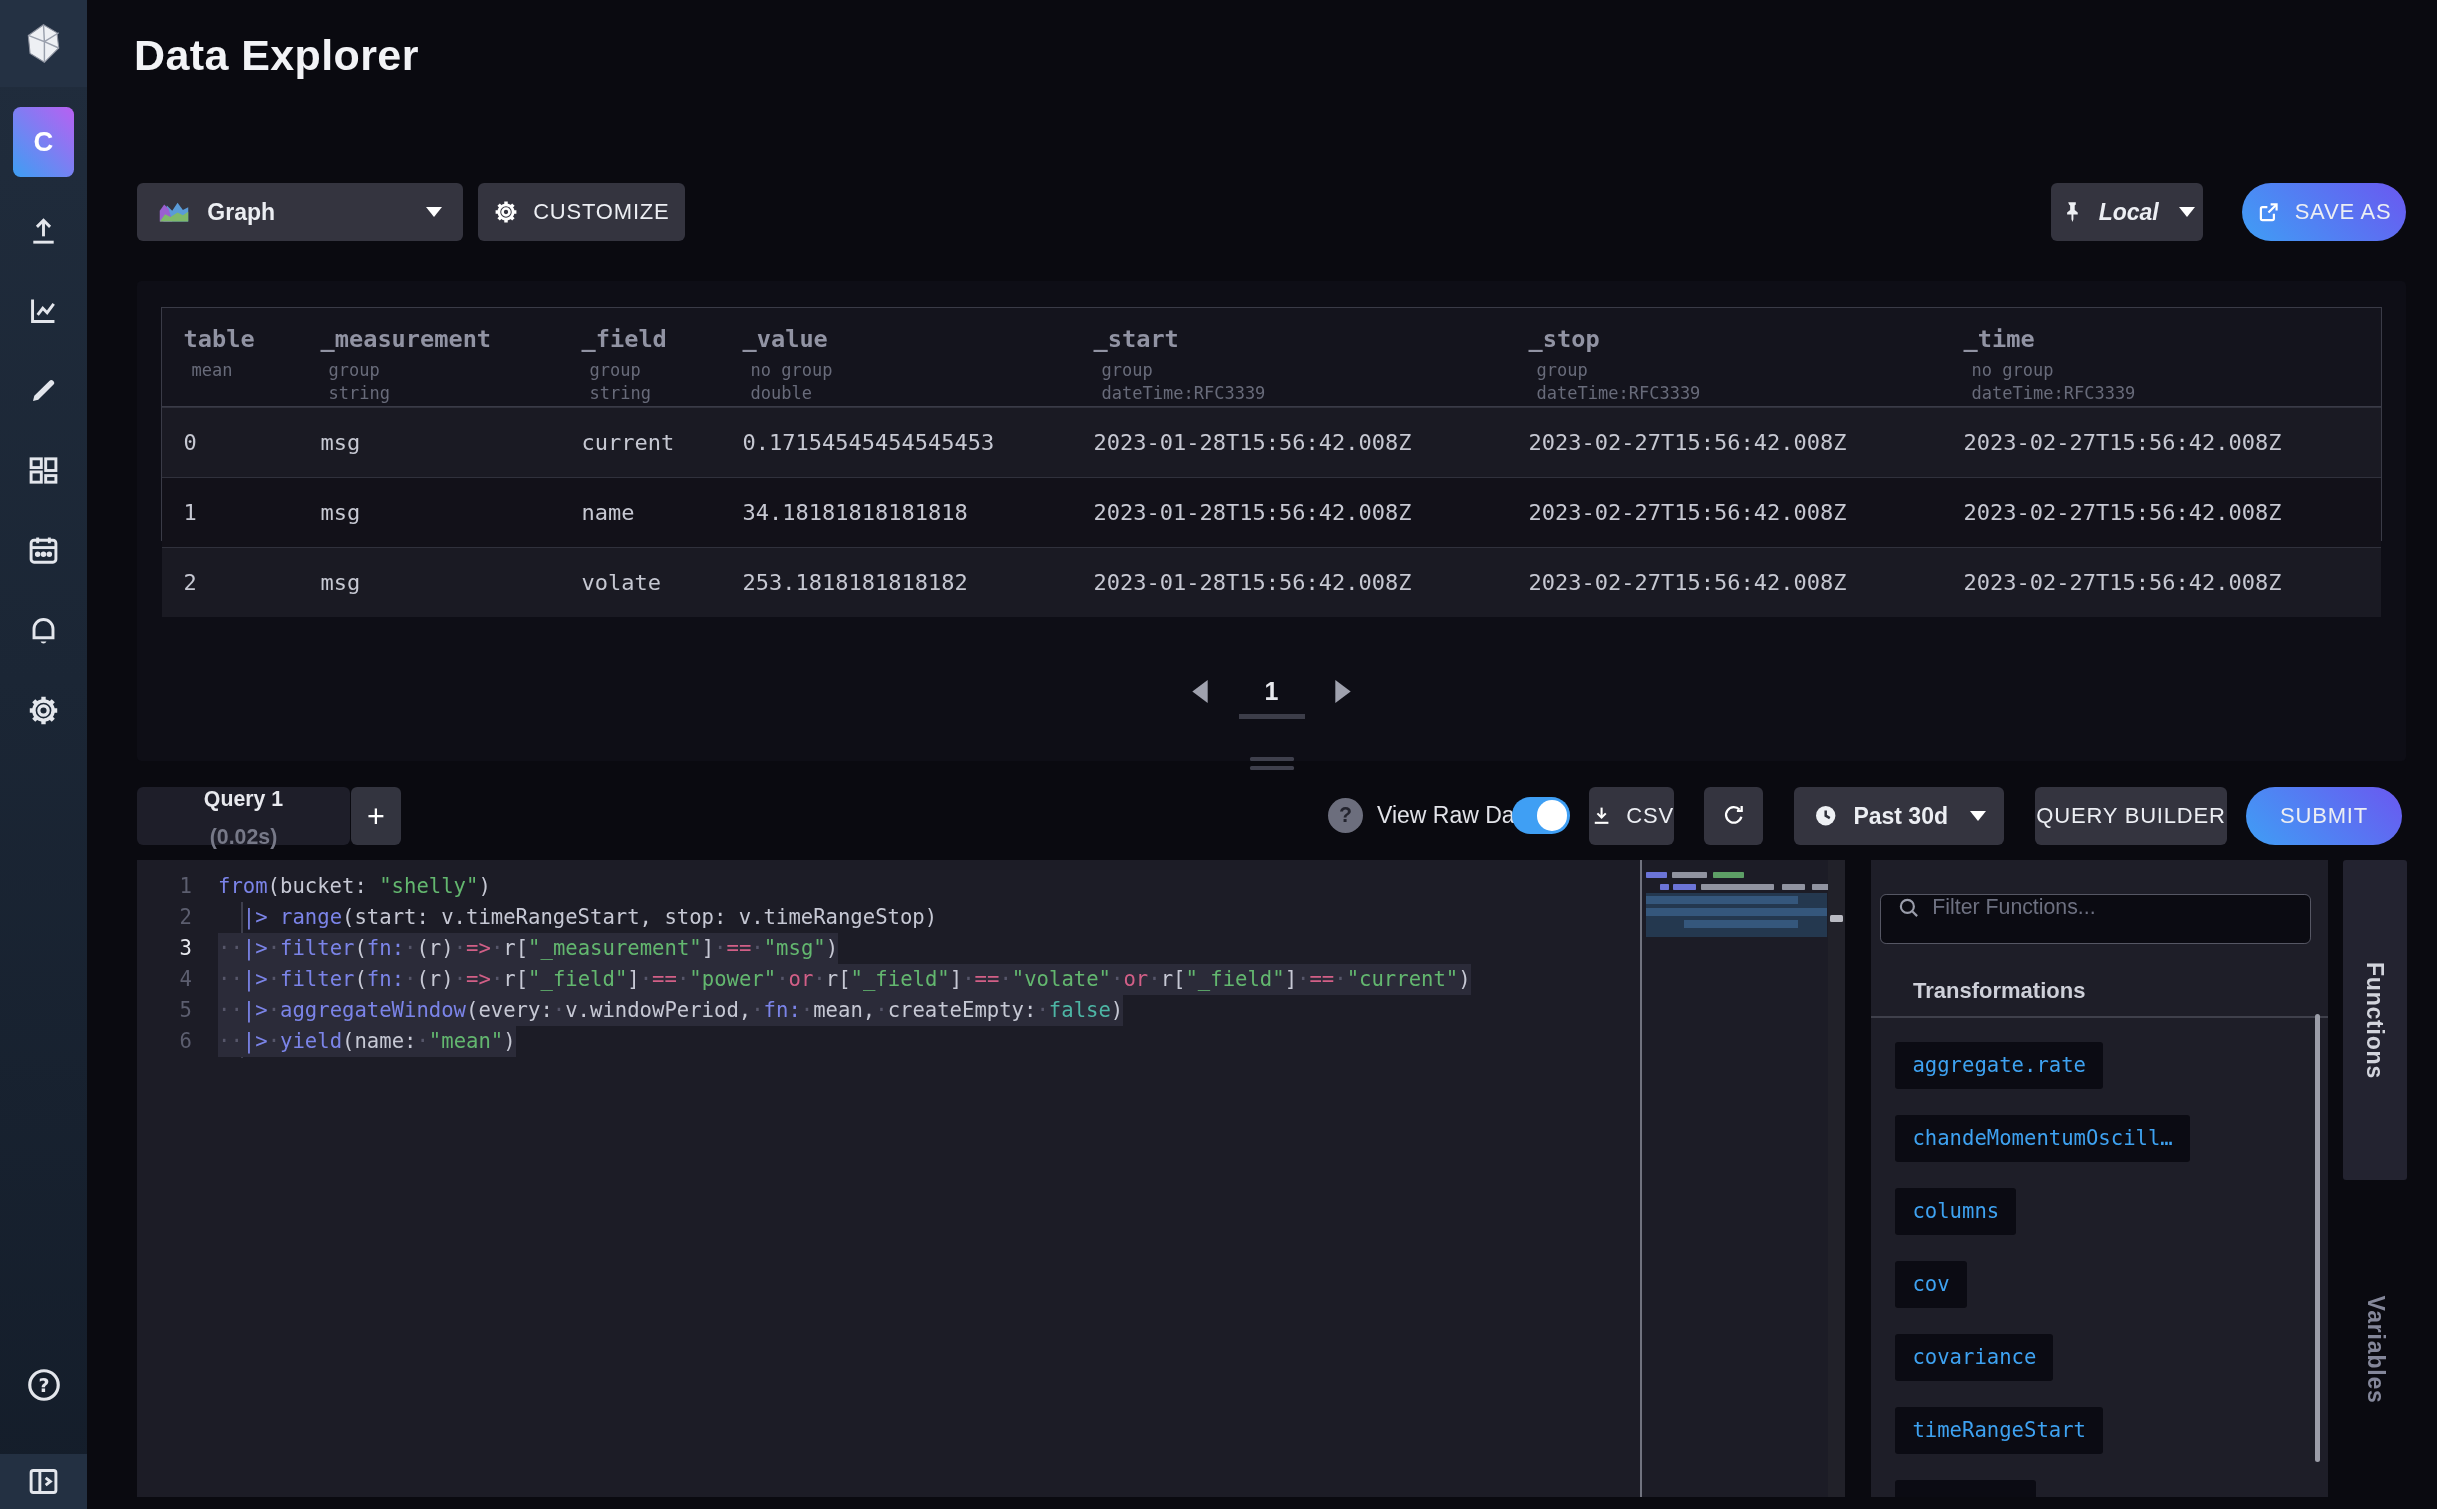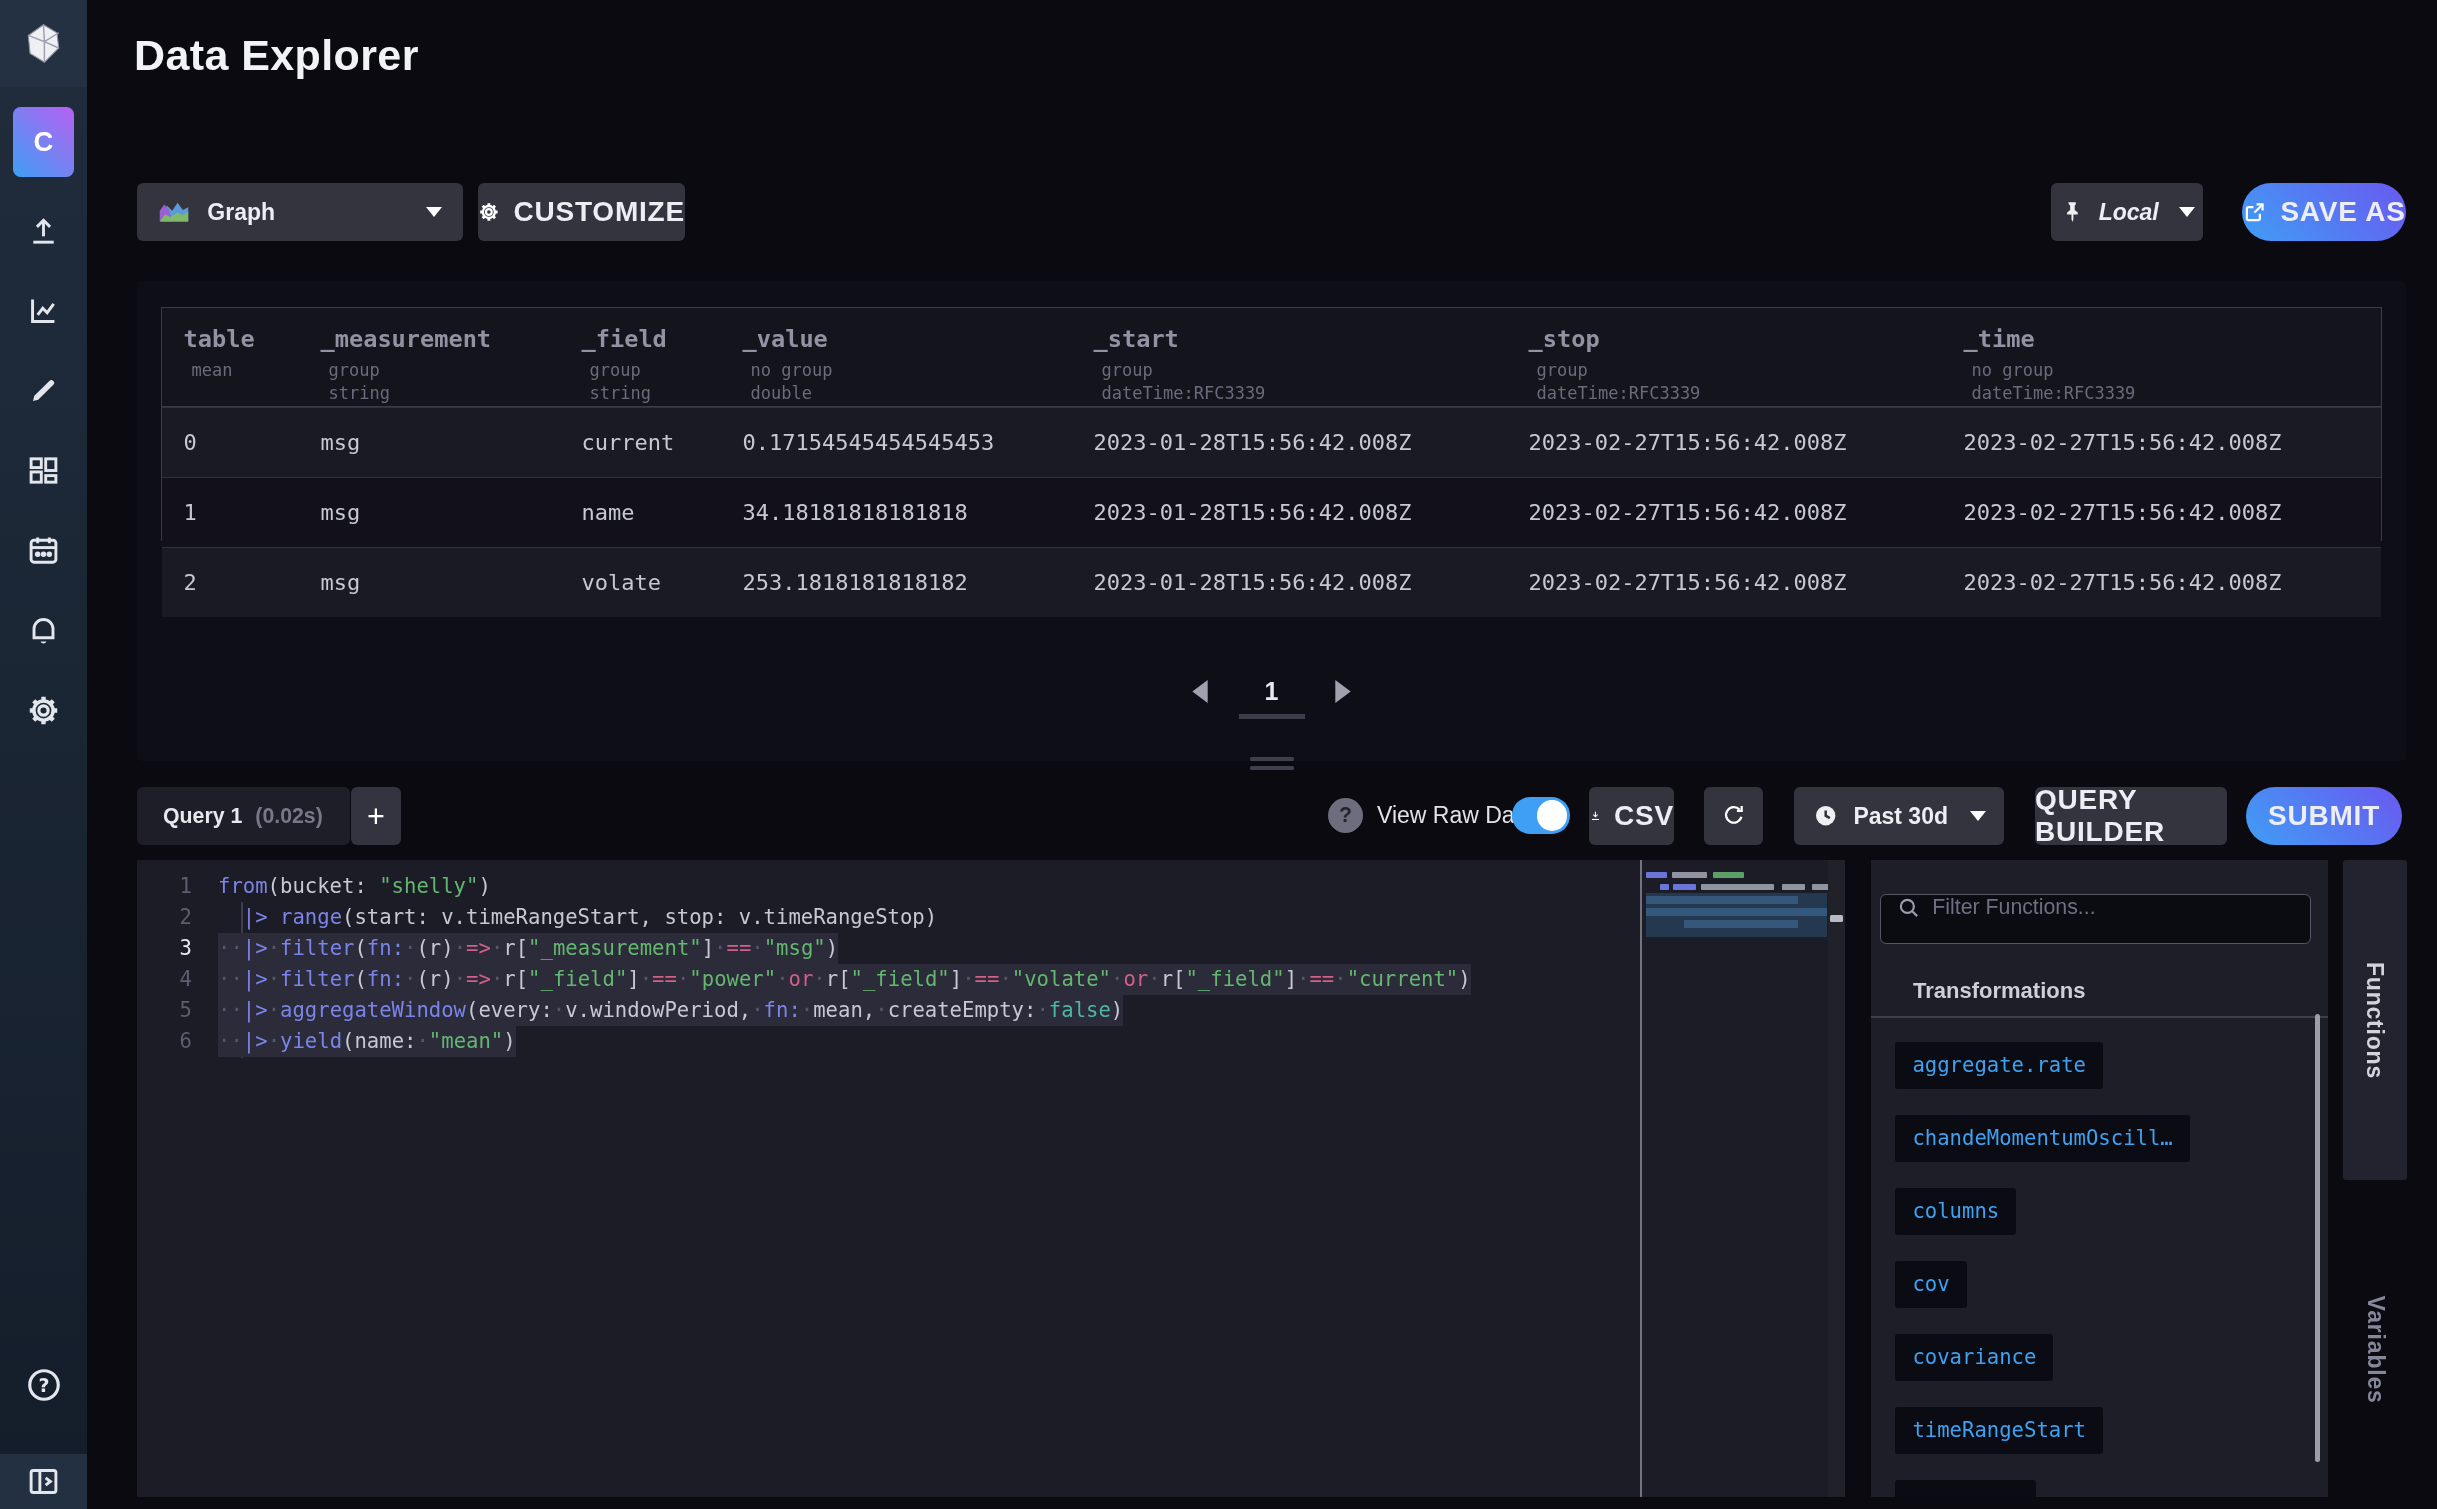--- a/index.html
+++ b/index.html
@@ -18,21 +18,21 @@
   .nav-item { position:absolute; left:0; width:87px; height:73px; display:flex; align-items:center; justify-content:center; cursor:pointer; }
   .help-item { position:absolute; left:0; top:1348px; width:87px; height:73px; display:flex; align-items:center; justify-content:center; }
   .toggle-block { position:absolute; left:0; top:1454px; width:87px; height:55px; background:#233042;
     display:flex; align-items:center; justify-content:center; }
 
   
   .page-title { position:absolute; left:134px; top:30.5px; font-size:43px; font-weight:700; color:#f2f3f6; letter-spacing:0.4px; }
 
   .btn { position:absolute; height:58px; border-radius:6.1px; background:#34343f; display:flex; align-items:center;
     color:#eceef3; cursor:pointer; }
-  .btn .lbl { font-size:28px; font-weight:700; letter-spacing:0.8px; }
+  .btn .lbl { font-size:22px; font-weight:400; letter-spacing:0.8px; }
   .btn .lbl-med { font-size:23px; font-weight:600; }
   .grad { background:linear-gradient(45deg,#3f9ef5,#6a58f0);border-radius:29px; }
   .caret { width:0; height:0; border-left:8.4px solid transparent; border-right:8.4px solid transparent; border-top:10px solid #ffffff; }
 
   .graph-dd { left:137px; top:183px; width:326px; padding:0 21.3px; }
   .customize-btn { left:478px; top:183px; width:207px; justify-content:center; gap:13.7px; }
   .local-dd { left:2051px; top:183px; width:152px; padding:0 8px;font-style:italic; }
   .saveas-btn { left:2242px; top:183px; width:164px; justify-content:center; gap:12.2px; }
 
   
@@ -48,21 +48,21 @@
 
   .pager { position:absolute; left:0; top:396px; width:2269px; display:flex; justify-content:center; align-items:center; gap:55px; }
   .page-num { font-size:25px; font-weight:700; color:#e8e9ee; }
   .page-underline { position:absolute; left:50%; transform:translateX(-50%); top:433px; width:66px; height:5.3px; background:#3c3d49; }
   .pg-arrow { cursor:pointer; }
 
   .drag-handle { position:absolute; left:1250px; top:757px; width:44px; cursor:row-resize; }
   .drag-handle div { height:3.8px; background:#3f404d; margin-bottom:5.3px; border-radius:1.5px; }
 
   
-  .query-tab { left:137px; top:787px; width:213px; background:#1e1e29; padding:0 26px; gap:13px; }
+  .query-tab { left:137px; top:787px; width:213px; background:#1e1e29; padding:0 26px; gap:13px;flex-direction:column; }
   .query-tab .t1 { font-size:21.3px; font-weight:700; color:#e8e9ee; }
   .query-tab .t2 { font-size:21.3px; font-weight:700; color:#777988; }
   .add-query { left:351px; top:787px; width:50px; justify-content:center; font-size:30.5px; font-weight:400; color:#fff; background:#33343f; }
   .helper-q { position:absolute; left:1328px; top:798px; width:35px; height:35px; border-radius:50%; background:#6c6e7d;
     display:flex; align-items:center; justify-content:center; color:#23242e; font-weight:700; font-size:21.3px; }
   .raw-label { position:absolute; left:1377px; top:802px; font-size:23px; color:#e2e3e9; }
   .toggle { position:absolute; left:1512px; top:797px; width:58px; height:37px; border-radius:18.3px; background:#3f9ff4; cursor:pointer; }
   .toggle .knob { position:absolute; right:3px; top:3px; width:30.5px; height:30.5px; border-radius:50%; background:#ffffff; }
   .csv-btn { left:1589px; top:787px; width:85px; justify-content:center; gap:12.2px; }
   .refresh-btn { left:1704px; top:787px; width:59px; justify-content:center; }

